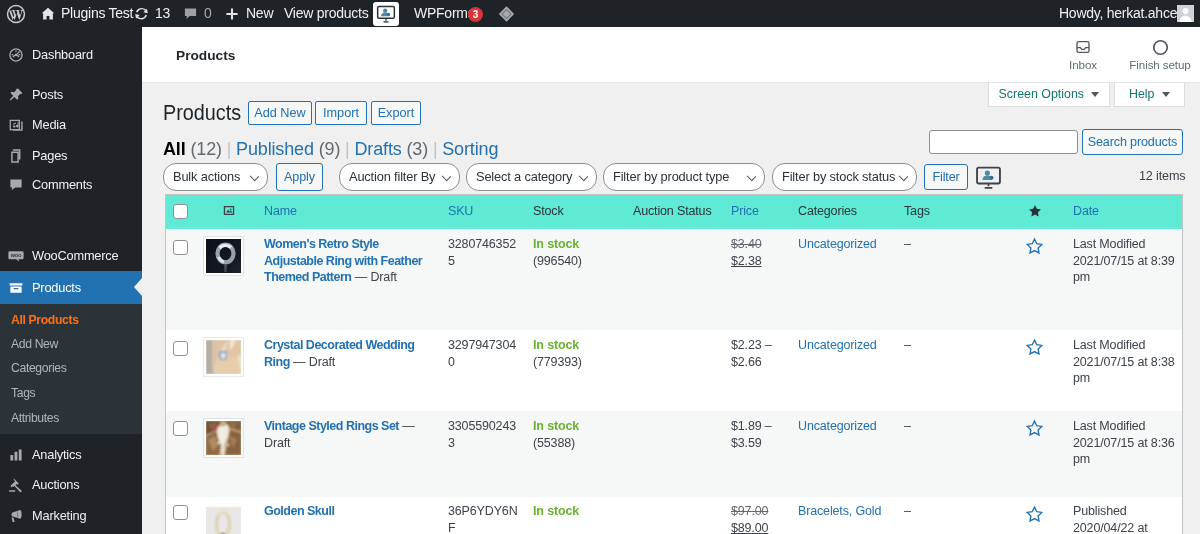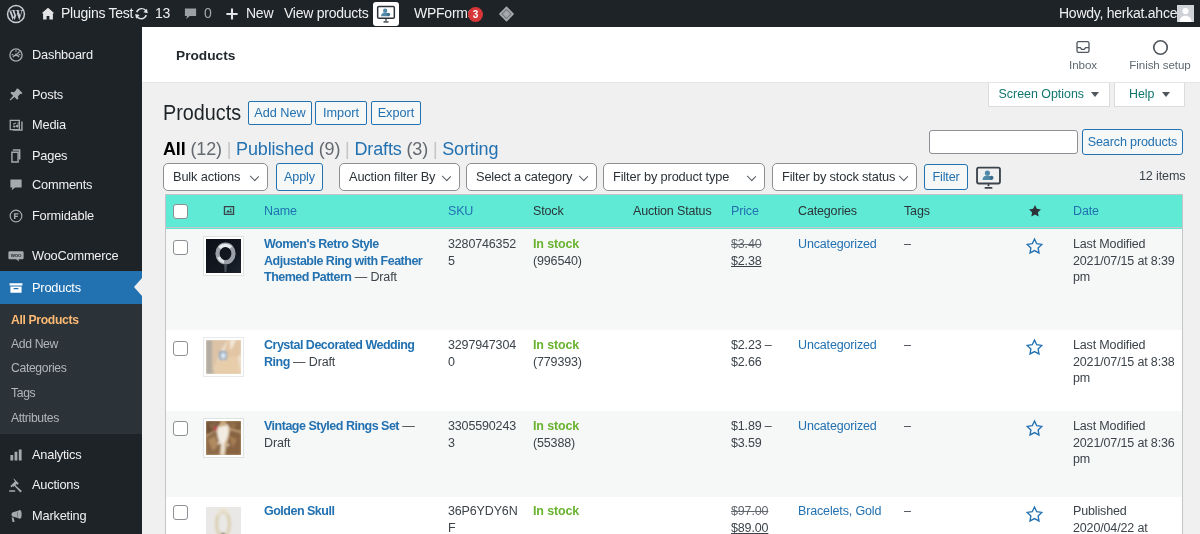--- a/index.html
+++ b/index.html
@@ -17,21 +17,21 @@
 .mi .ic svg { display:block; width:16px; height:16px; }
 #subm { position:absolute; left:0; top:304px; width:142px; height:130px; background:#2c3338; z-index:55; }
 #subm .si { position:absolute; left:11px; font-size:12.2px; letter-spacing:-0.35px; color:#b2b6ba; line-height:13px; }
 
 #wchead { position:absolute; left:142px; top:27px; width:1058px; height:56px; background:#fff; z-index:5; border-bottom:1px solid #e3e5e8; }
 #wchead .crumb { position:absolute; left:34px; top:21px; font-size:13.7px; font-weight:bold; color:#23282d; }
 .wcact { position:absolute; top:12px; text-align:center; color:#5f6a72; font-size:11.6px; letter-spacing:-0.1px; }
 .tab { position:absolute; top:83px; height:24px; background:#fff; border:1px solid #dcdcde; border-top:none; font-size:12.4px; color:#0f766e; text-align:center; line-height:22px; z-index:4; }
 
 .ptabtn { position:absolute; border:1px solid #2271b1; border-radius:2px; background:#f6f7f7; color:#2271b1; font-size:12.7px; text-align:center; z-index:2; }
-.fsel { position:absolute; top:163px; height:28px; border:1px solid #8c8f94; border-radius:5px; background:#fff; color:#2c3338; font-size:12.8px; letter-spacing:-0.15px; line-height:26px; padding-left:9px; }
+.fsel { position:absolute; top:163px; height:28px; border:1px solid #8c8f94; border-radius:13px; background:#fff; color:#2c3338; font-size:12.8px; letter-spacing:-0.15px; line-height:26px; padding-left:9px; }
 .fsel .chev { position:absolute; right:9px; top:10px; width:7px; height:7px; border-right:1.8px solid #50575e; border-bottom:1.8px solid #50575e; transform:rotate(45deg) scale(1,0.9); transform-origin:center; margin-top:-1px; }
 .bluebtn { position:absolute; border:1px solid #2271b1; border-radius:3px; background:#f6f7f7; color:#2271b1; font-size:12.6px; letter-spacing:-0.15px; text-align:center; }
 
 #tbl { position:absolute; left:165px; top:194px; width:1018px; height:341px; background:#5eead4; border:1px solid #c3c4c7; z-index:2; }
 .trow { position:absolute; left:0; width:1016px; }
 .cell { position:absolute; font-size:12.5px; letter-spacing:-0.15px; line-height:16.6px; color:#3c434a; }
 .cb { position:absolute; width:15px; height:15px; border:1px solid #8c8f94; border-radius:3px; background:#fff; }
 .namelink { color:#2271b1; font-weight:bold; letter-spacing:-0.5px; }
 .instock { color:#68b32f; font-weight:bold; }
 .catlink { color:#2271b1; }
@@ -128,29 +128,20 @@
     <span class="tx">Pages</span>
   </div>
   <div class="mi" style="top:142px">
     <span class="ic">
         <svg viewBox="0 0 20 20">
           <path fill="#a7aaad" d="M3 3 h14 v10 h-8 l-4.5 3.5 l0.9-3.5 H3 Z"></path>
         </svg>
       </span>
     <span class="tx">Comments</span>
   </div>
-  <div class="mi" style="top:173px">
-    <span class="ic">
-        <svg viewBox="0 0 20 20">
-          <circle cx="10" cy="10" r="7.3" fill="none" stroke="#a7aaad" stroke-width="1.5"></circle>
-          <path fill="#a7aaad" d="M7.5 6.5 h5.5 v1.6 h-3.7 v1.7 h3 v1.6 h-3 v2.4 h-1.8 Z"></path>
-        </svg>
-      </span>
-    <span class="tx">Formidable</span>
-  </div>
   <div class="mi" style="top:213px">
     <span class="ic">
         <svg viewBox="0 0 20 20">
           <path fill="#a7aaad" d="M2 4 h16 a1.5 1.5 0 0 1 1.5 1.5 v7 a1.5 1.5 0 0 1 -1.5 1.5 h-5 l1 3 l-4-3 H2 a1.5 1.5 0 0 1 -1.5-1.5 v-7 A1.5 1.5 0 0 1 2 4 Z"></path>
           <text x="10" y="11.5" font-size="5.5" font-weight="bold" fill="#1d2327" text-anchor="middle" font-family="Liberation Sans">WOO</text>
         </svg>
       </span>
     <span class="tx">WooCommerce</span>
   </div>
   <div class="mi" style="top:244px;height:33px;background:#2271b1;color:#fff">
@@ -182,21 +173,21 @@
   <div class="mi" style="top:473px">
     <span class="ic">
         <svg viewBox="0 0 20 20">
           <path fill="#a7aaad" d="M14.5 2.5 a2.5 5.5 0 0 1 0 11 a2.5 5.5 0 0 1 0-11 Z M12.5 3.5 L5.5 5.5 a3.2 3.2 0 0 0 0 5 l7 2 Z M4.5 11.5 l2.5 0.8 l1.3 5.2 l-2.6 0 Z"></path>
         </svg>
       </span>
     <span class="tx">Marketing</span>
   </div>
 </div>
 <div id="subm">
-  <div class="si" style="top:10px;color:#fdba74;font-weight:bold">All Products</div>
+  <div class="si" style="top:10px;color:#f97316;font-weight:bold">All Products</div>
   <div class="si" style="top:34px">Add New</div>
   <div class="si" style="top:58px">Categories</div>
   <div class="si" style="top:83px">Tags</div>
   <div class="si" style="top:108px">Attributes</div>
 </div>
 
 <div id="wchead">
   <span class="crumb">Products</span>
   <div class="wcact" style="left:911px;width:60px">
     <svg width="16" height="16" viewBox="0 0 24 24" fill="none" stroke="#50575e" stroke-width="2">

